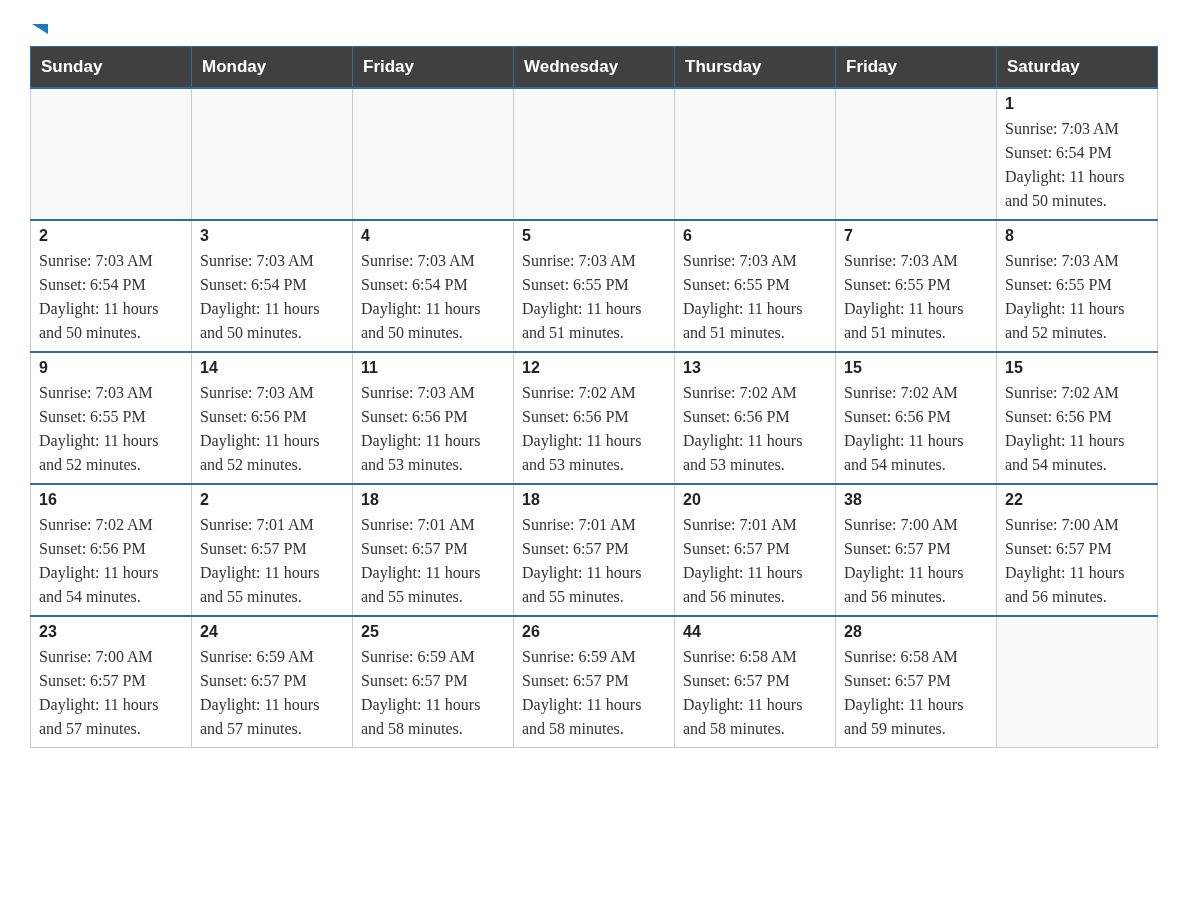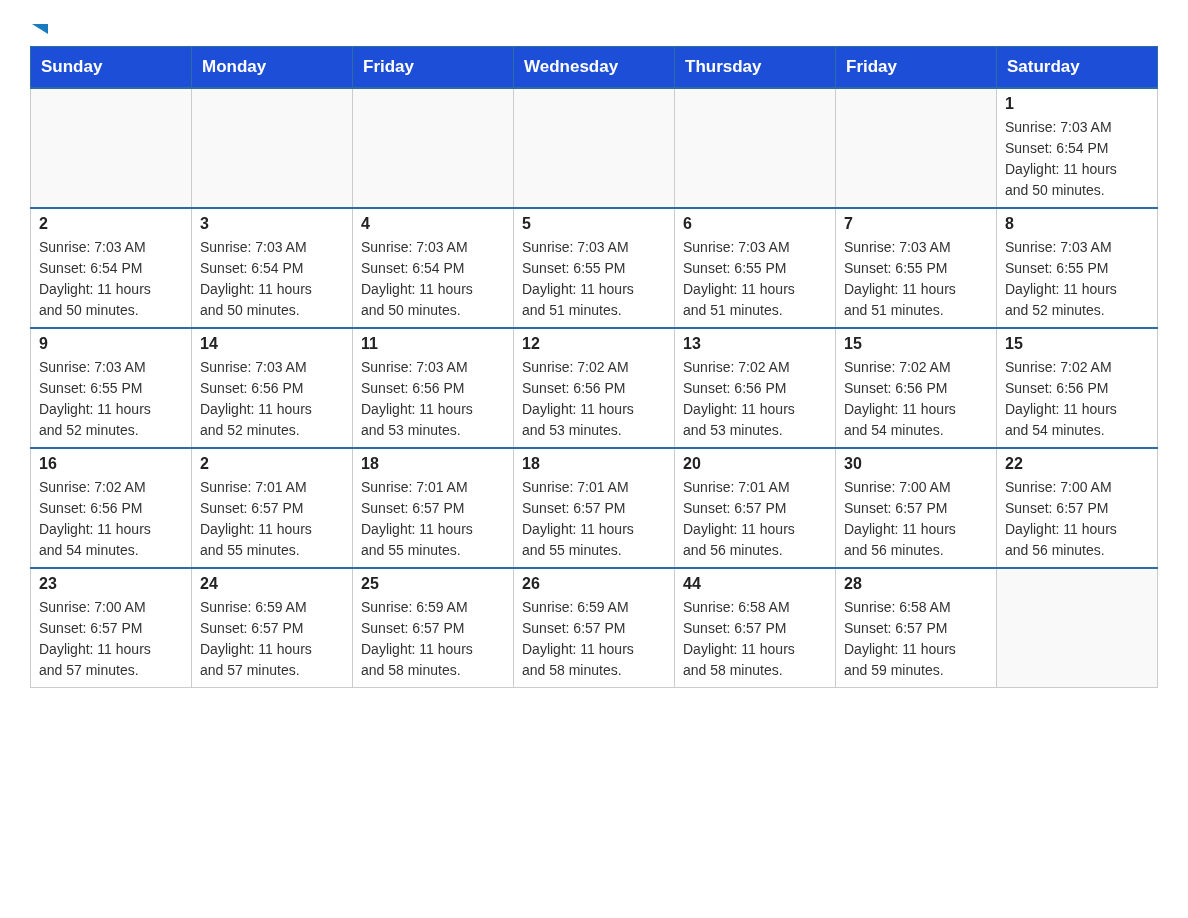--- a/index.html
+++ b/index.html
@@ -44,21 +44,21 @@
       font-size: 22px;
       color: #444;
       margin-top: 4px;
     }
     .calendar {
       width: 100%;
       border-collapse: collapse;
       margin-top: 10px;
     }
     .calendar th {
-      background-color: #1d4ed8;
+      background-color: #404040;
       color: #fff;
       font-size: 17px;
       font-weight: bold;
       padding: 10px 10px;
       text-align: left;
       border: 1px solid #2d6da3;
     }
     .calendar td {
       border: 1px solid #ccc;
       vertical-align: top;
@@ -73,23 +73,24 @@
     .calendar tr td:not(:last-child) {
       border-right: 1px solid #ccc;
     }
     .day-number {
       font-size: 16px;
       font-weight: bold;
       color: #222;
       margin-bottom: 4px;
     }
     .day-info {
-      font-size: 14px;
+      font-size: 16px;
       color: #333;
       line-height: 1.5;
+      font-family: Liberation Serif, serif;
     }
     .empty-cell {
       background: #f9f9f9;
     }
   </style>
 </head>
 <body>
 
 <div class="header">
   <div class="logo">
@@ -209,21 +210,21 @@
         </td>
         <td>
           <div class="day-number">18</div>
           <div class="day-info">Sunrise: 7:01 AM<br>Sunset: 6:57 PM<br>Daylight: 11 hours<br>and 55 minutes.</div>
         </td>
         <td>
           <div class="day-number">20</div>
           <div class="day-info">Sunrise: 7:01 AM<br>Sunset: 6:57 PM<br>Daylight: 11 hours<br>and 56 minutes.</div>
         </td>
         <td>
-          <div class="day-number">30</div>
+          <div class="day-number">38</div>
           <div class="day-info">Sunrise: 7:00 AM<br>Sunset: 6:57 PM<br>Daylight: 11 hours<br>and 56 minutes.</div>
         </td>
         <td>
           <div class="day-number">22</div>
           <div class="day-info">Sunrise: 7:00 AM<br>Sunset: 6:57 PM<br>Daylight: 11 hours<br>and 56 minutes.</div>
         </td>
       </tr>
       <tr>
         <td>
           <div class="day-number">23</div>

